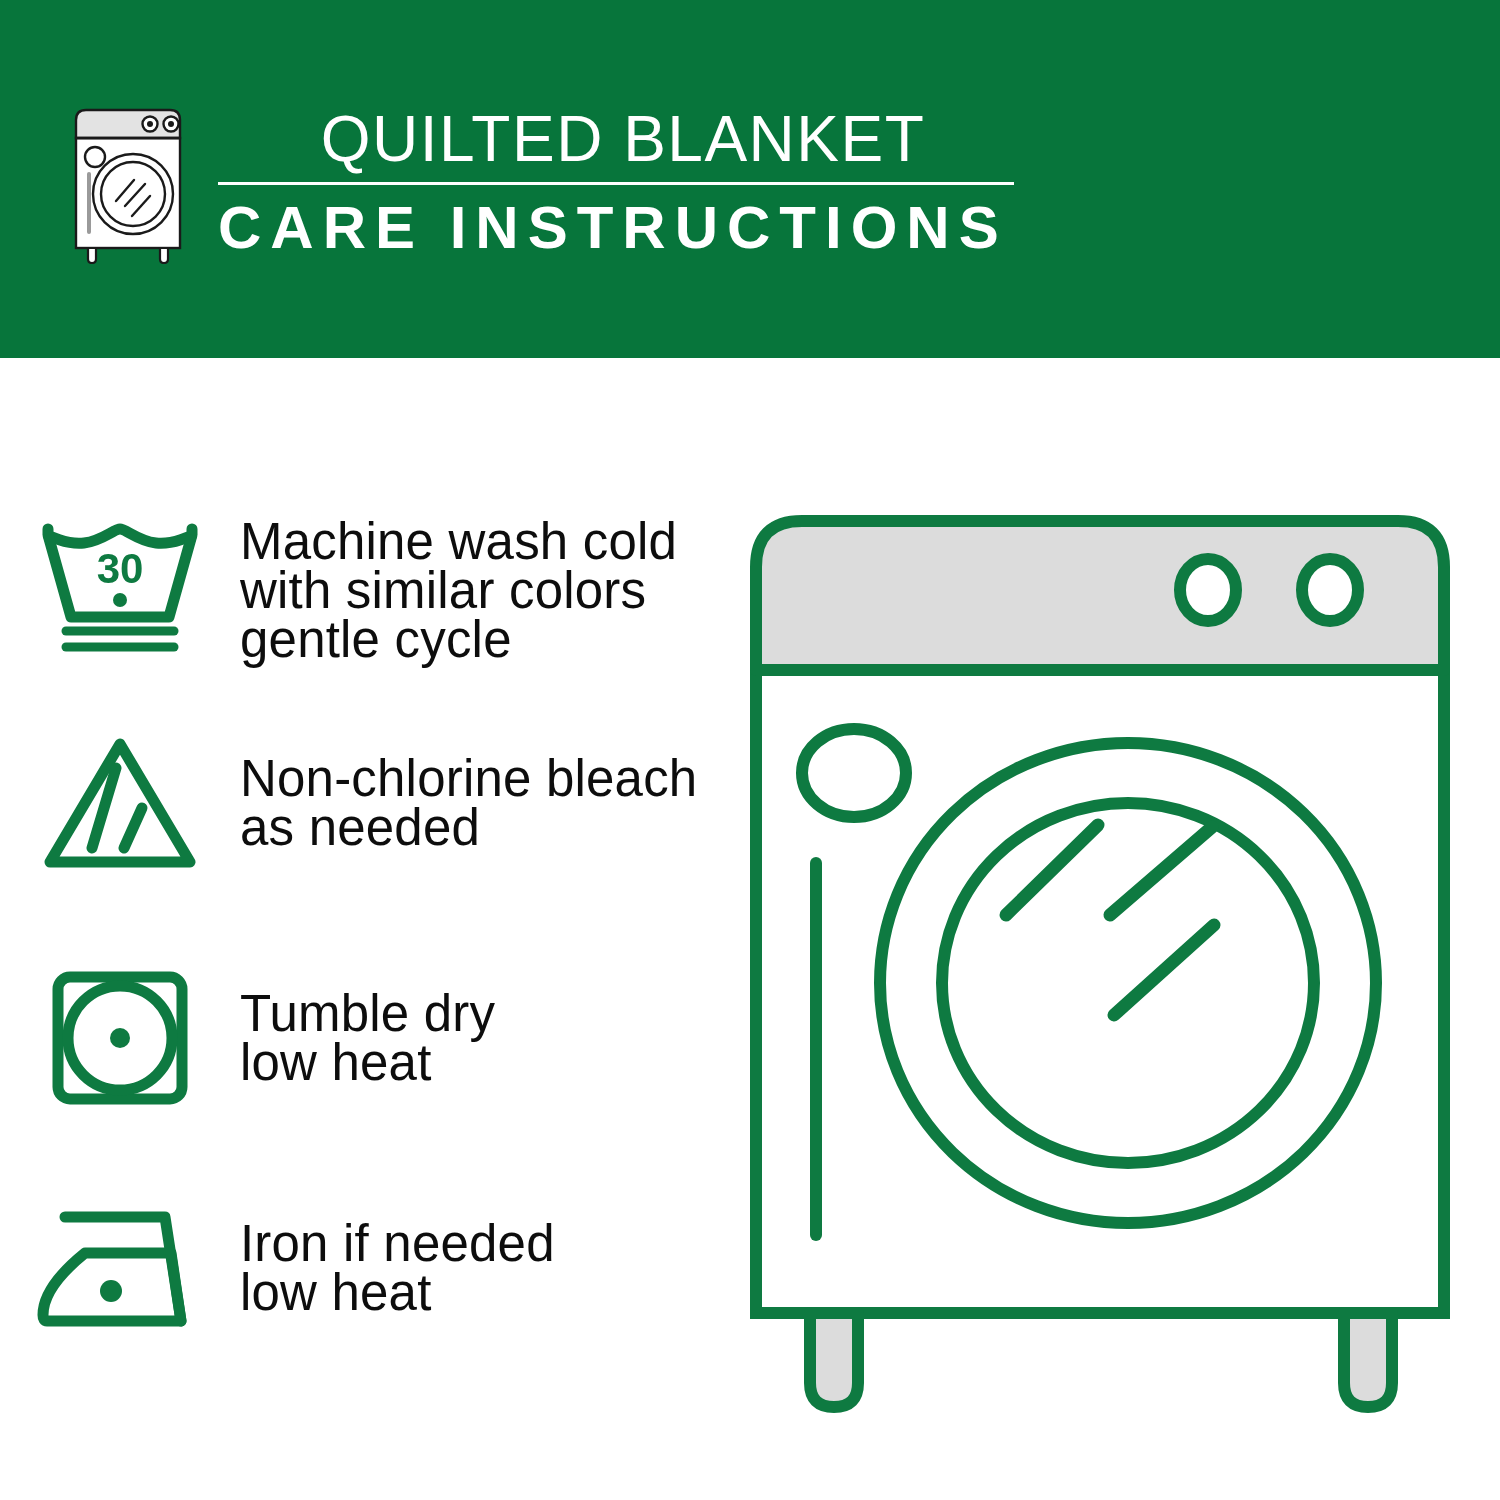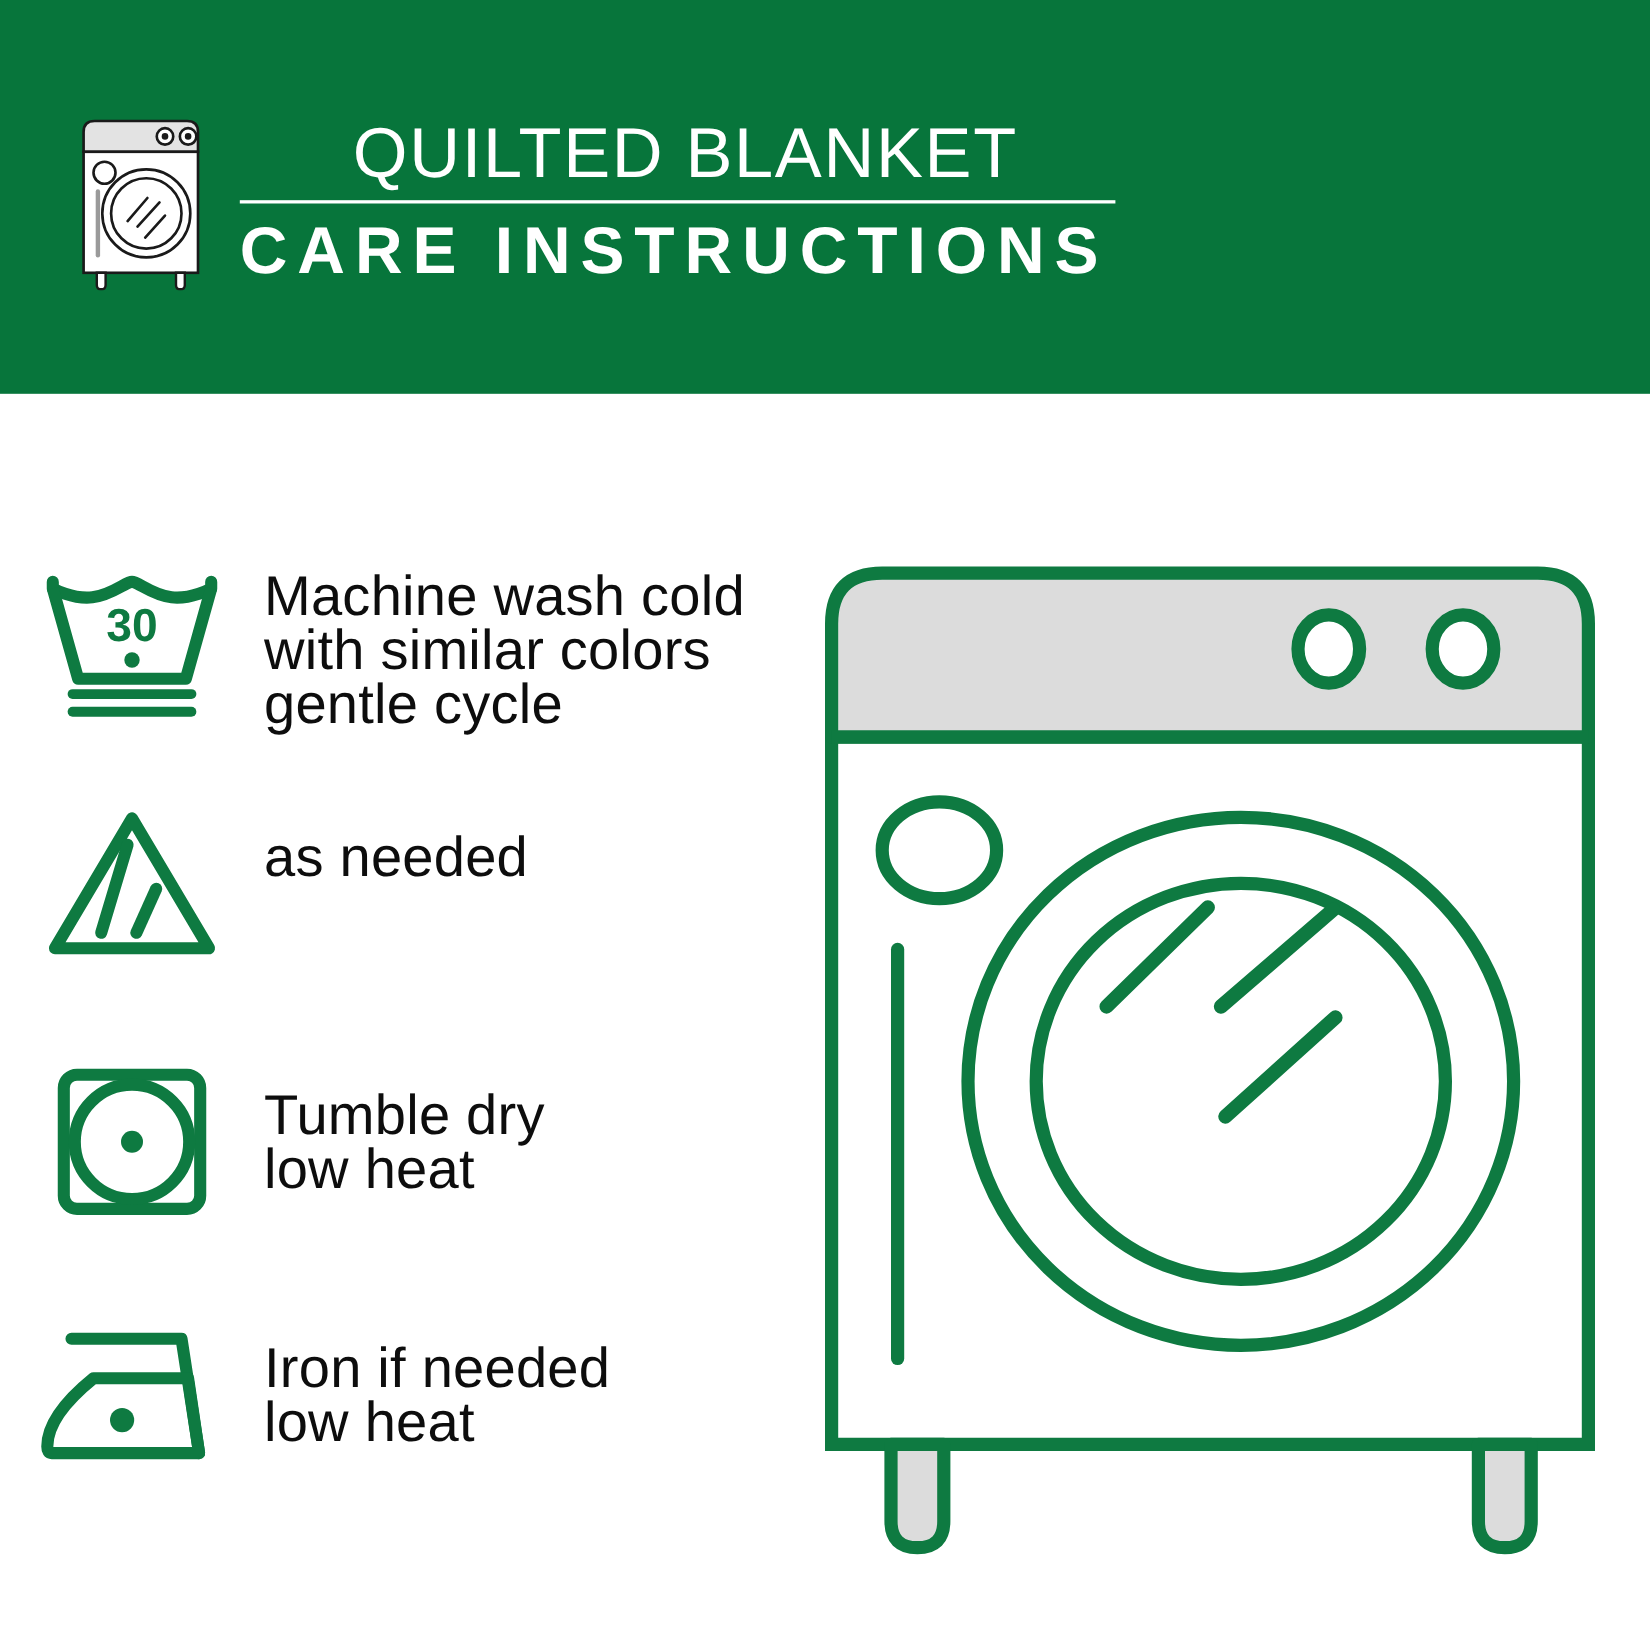--- a/index.html
+++ b/index.html
@@ -188,20 +188,21 @@
 
     <div class="care-row care-row-1">
       <div class="symbol-box">
         <svg viewBox="0 0 180 150" width="180" height="150" xmlns="http://www.w3.org/2000/svg">
           <path d="M90 16 L160 134 L20 134 Z" fill="none" stroke="#0E7A41" stroke-width="11" stroke-linejoin="round"></path>
           <line x1="86" y1="40" x2="62" y2="120" stroke="#0E7A41" stroke-width="11" stroke-linecap="round"></line>
           <line x1="112" y1="80" x2="94" y2="120" stroke="#0E7A41" stroke-width="11" stroke-linecap="round"></line>
         </svg>
       </div>
       <div class="row-label">
+        <div>Non-chlorine bleach</div>
         <div>as needed</div>
       </div>
     </div>
 
     <div class="care-row care-row-2">
       <div class="symbol-box">
         <svg viewBox="0 0 180 150" width="180" height="150" xmlns="http://www.w3.org/2000/svg">
           <rect x="28" y="14" width="124" height="122" rx="12" ry="12" fill="none" stroke="#0E7A41" stroke-width="11"></rect>
           <circle cx="90" cy="75" r="52" fill="none" stroke="#0E7A41" stroke-width="11"></circle>
           <circle cx="90" cy="75" r="10" fill="#0E7A41"></circle>

